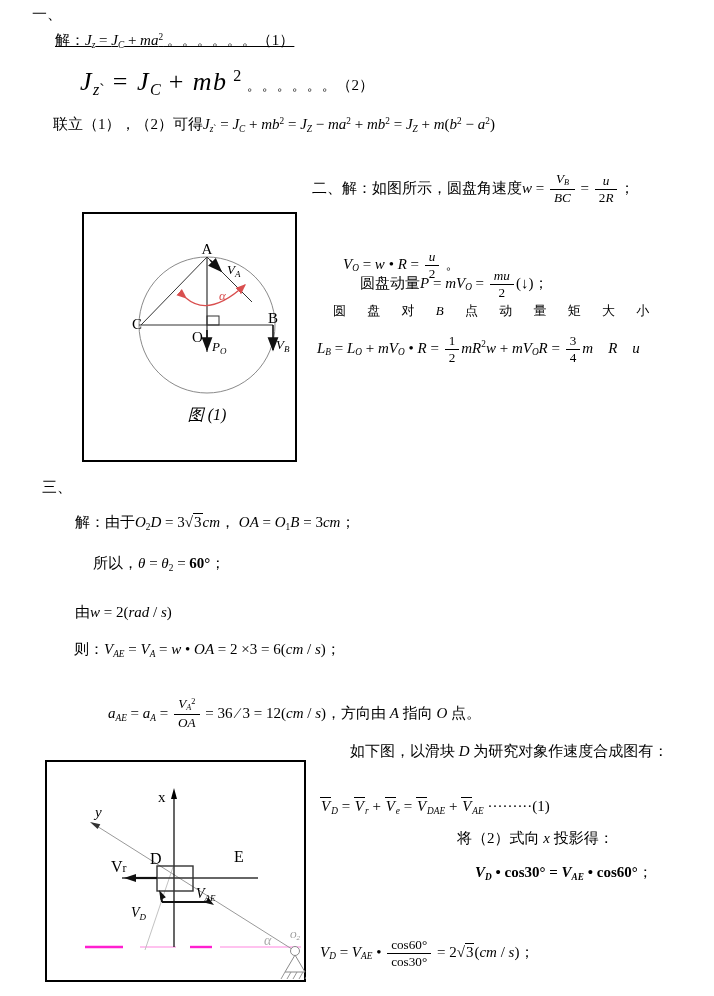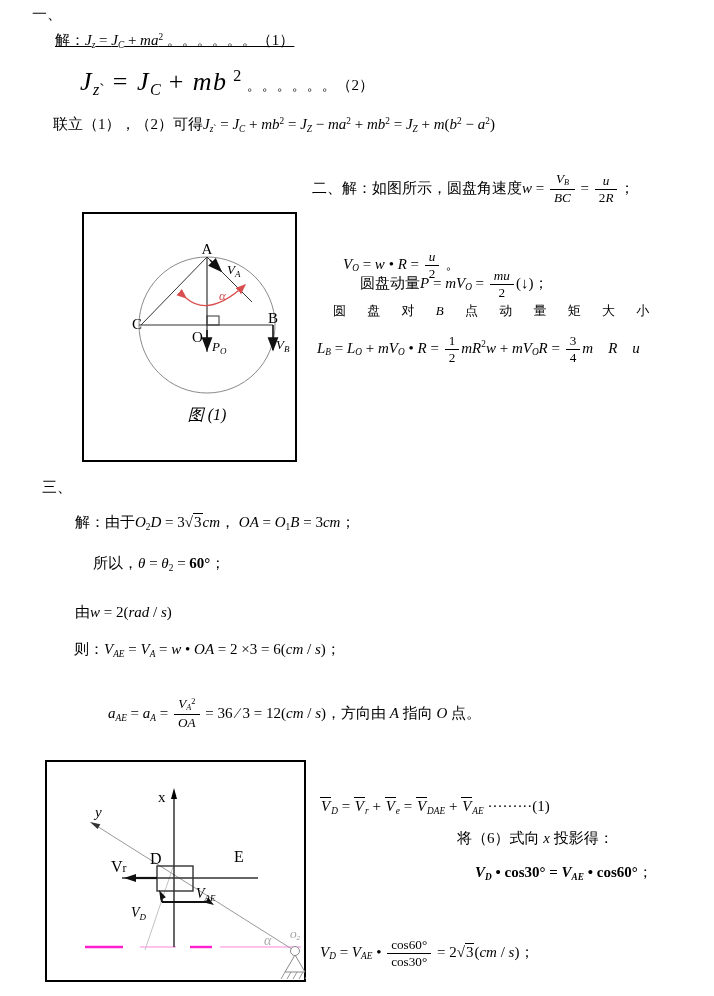--- a/index.html
+++ b/index.html
@@ -71,22 +71,23 @@
       <text x="125" y="208" font-size="16" font-style="italic" text-anchor="middle">图 (1)</text>
     </svg>
   </div>
 
   <div class="line" style="left:42px;top:478px;"><span>三、</span></div>
   <div class="line" style="left:75px;top:513px;"><span>解：由于</span><span class="it">O</span><span class="sub"><span>2</span></span><span class="it">D</span><span> = 3</span><span class="sqrt"><span class="rad-sym">√</span><span class="rad-body"><span>3</span></span></span><span class="it">cm</span><span>， </span><span class="it">OA</span><span> = </span><span class="it">O</span><span class="sub"><span>1</span></span><span class="it">B</span><span> = 3</span><span class="it">cm</span><span>；</span></div>
   <div class="line" style="left:93px;top:554px;"><span>所以，</span><span class="it">θ</span><span> = </span><span class="it">θ</span><span class="sub"><span>2</span></span><span> = </span><span class="bold"><span>60°</span></span><span>；</span></div>
   <div class="line" style="left:75px;top:603px;"><span>由</span><span class="it">w</span><span> = 2(</span><span class="it">rad</span><span> / </span><span class="it">s</span><span>)</span></div>
   <div class="line" style="left:74px;top:640px;"><span>则：</span><span class="it">V</span><span class="sub"><span class="it">AE</span></span><span> = </span><span class="it">V</span><span class="sub"><span class="it">A</span></span><span> = </span><span class="it">w</span><span> • </span><span class="it">OA</span><span> = 2 ×3 = 6(</span><span class="it">cm</span><span> / </span><span class="it">s</span><span>)；</span></div>
   <div class="line" style="left:108px;top:697px;"><span class="it">a</span><span class="sub"><span class="it">AE</span></span><span> = </span><span class="it">a</span><span class="sub"><span class="it">A</span></span><span> = </span><span class="frac"><span class="num"><span class="it">V</span><span class="sub"><span class="it">A</span></span><span class="sup"><span>2</span></span></span><span class="den"><span class="it">OA</span></span></span><span> = 36 ∕ 3 = 12(</span><span class="it">cm</span><span> / </span><span class="it">s</span><span>)，方向由 </span><span class="it">A</span><span> 指向 </span><span class="it">O</span><span> 点。</span></div>
+  <div class="line" style="left:350px;top:742px;"><span>如下图，以滑块 </span><span class="it">D</span><span> 为研究对象作速度合成图有：</span></div>
   <div class="line" style="left:320px;top:797px;"><span class="vbar"><span class="it">V</span></span><span class="sub"><span class="it">D</span></span><span> = </span><span class="vbar"><span class="it">V</span></span><span class="sub"><span class="it">r</span></span><span> + </span><span class="vbar"><span class="it">V</span></span><span class="sub"><span class="it">e</span></span><span> = </span><span class="vbar"><span class="it">V</span></span><span class="sub"><span class="it">DAE</span></span><span> + </span><span class="vbar"><span class="it">V</span></span><span class="sub"><span class="it">AE</span></span><span> ·········(1)</span></div>
-  <div class="line" style="left:457px;top:829px;"><span>将（6）式向 </span><span class="it">x</span><span> 投影得：</span></div>
+  <div class="line" style="left:457px;top:829px;"><span>将（2）式向 </span><span class="it">x</span><span> 投影得：</span></div>
   <div class="line" style="left:475px;top:863px;"><span class="bold"><span class="it">V</span><span class="sub"><span class="it">D</span></span><span> • </span><span class="upr"><span class="it">cos</span><span>30°</span></span><span> = </span><span class="it">V</span><span class="sub"><span class="it">AE</span></span><span> • </span><span class="upr"><span class="it">cos</span><span>60°</span></span></span><span>；</span></div>
   <div class="line" style="left:320px;top:938px;"><span class="it">V</span><span class="sub"><span class="it">D</span></span><span> = </span><span class="it">V</span><span class="sub"><span class="it">AE</span></span><span> • </span><span class="frac"><span class="num"><span class="upr"><span class="it">cos</span><span>60°</span></span></span><span class="den"><span class="upr"><span class="it">cos</span><span>30°</span></span></span></span><span> = 2</span><span class="sqrt"><span class="rad-sym">√</span><span class="rad-body"><span>3</span></span></span><span>(</span><span class="it">cm</span><span> / </span><span class="it">s</span><span>)；</span></div>
 
   <div class="fig" style="left:45px;top:760px;">
     <svg width="261" height="222" viewBox="0 0 261 222">
       <rect x="1" y="1" width="259" height="220" fill="#fff" stroke="#000" stroke-width="2"></rect>
 
       <line x1="40" y1="187" x2="78" y2="187" stroke-width="2.4" stroke="#ff1fd0"></line>
       <line x1="95" y1="187" x2="131" y2="187" stroke-width="2" stroke="#ffc2ef"></line>
       <line x1="145" y1="187" x2="167" y2="187" stroke-width="2.4" stroke="#ff1fd0"></line>

